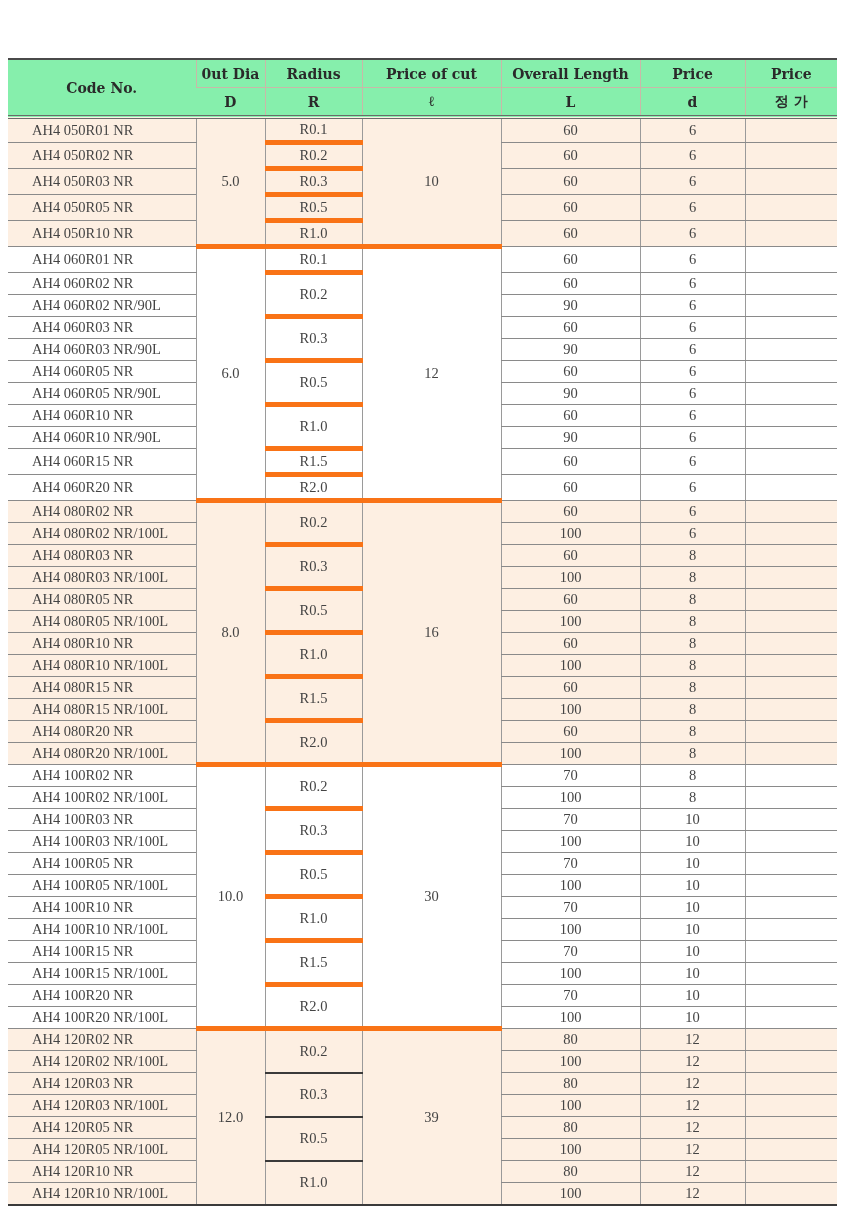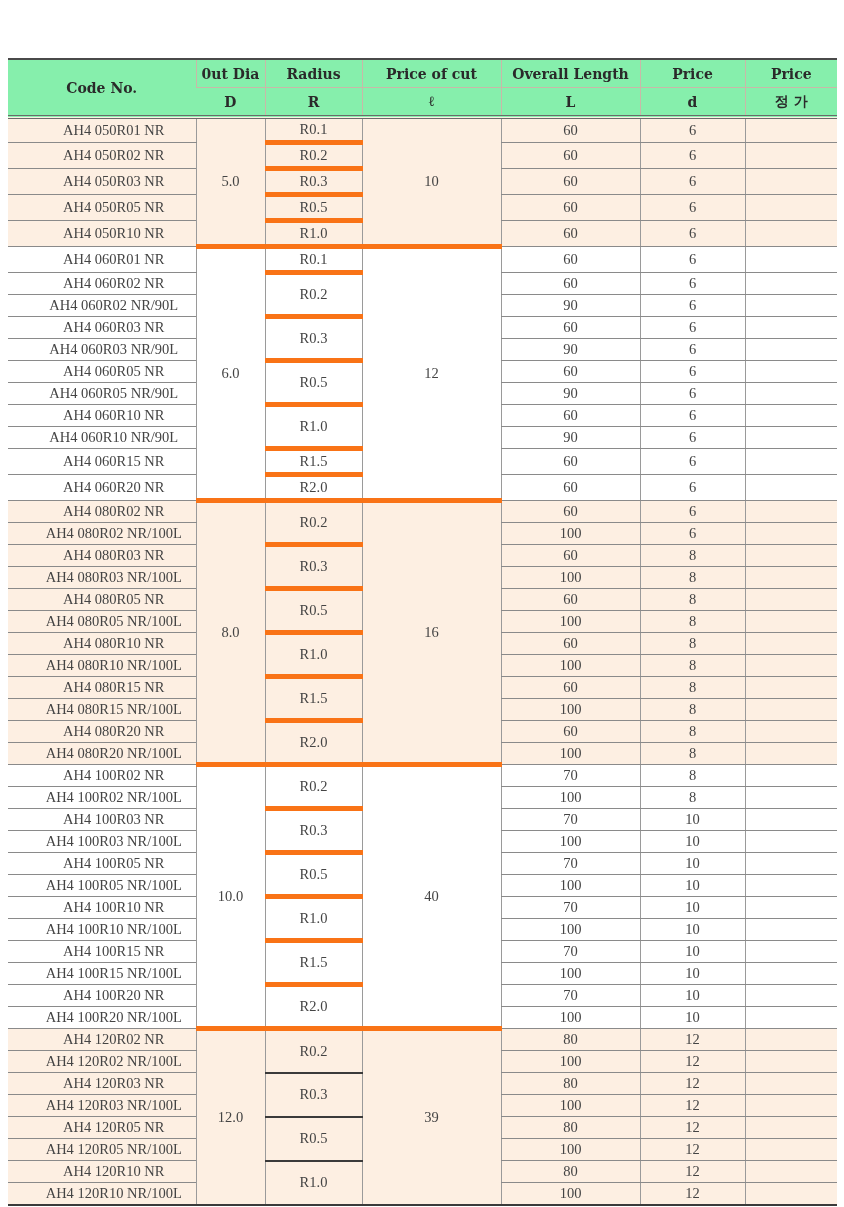--- a/index.html
+++ b/index.html
@@ -12,21 +12,21 @@
   col.c-pr { width: 92px; }
   thead th { background: #86efac; font-weight: bold; font-size: 14px; color: #2a2a2a;
              height: 27px; padding: 0; border-left: 1px solid #c9b8a8; border-bottom: 1px solid #c9b8a8; }
   thead tr:first-child th { border-top: 2px solid #4a4a4a; }
   thead th:first-child { border-left: none; margin-top: 18px; }
   thead tr.sub th { border-bottom: 4px double #6a6a6a; }
   thead th.code-head { border-bottom: 4px double #6a6a6a; }
   tbody td { font-size: 13px; height: 21px; padding: 0; text-align: center;
              border-left: 1px solid #9a9a9a; border-bottom: 1px solid #8a8a8a; line-height: 21px;
              font-family: "Liberation Serif", "DejaVu Serif", serif; font-size: 14.5px; color: #444; }
-  tbody td.code { text-align: center; padding-left: 24px; border-left: none; }
+  tbody td.code { text-align: left; padding-left: 24px; border-left: none; }
   tbody td.merged { border-bottom: 5px solid #f97316; }
   tbody.peach td { background: #fdefe2; }
   tbody.white td { background: #ffffff; }
   tbody:last-child tr:last-child td, tbody:last-child td.merged { border-bottom: 2px solid #3a3a3a; }
   .price-cell { }
 </style>
 </head>
 <body>
 
 <div class="table-wrap">
@@ -255,21 +255,21 @@
           <td>100</td>
           <td>8</td>
           <td class="price-cell"></td>
         </tr>
       </tbody>
       <tbody class="white">
         <tr>
           <td class="code">AH4 100R02 NR</td>
           <td class="merged" rowspan="12">10.0</td>
           <td class="merged" rowspan="2">R0.2</td>
-          <td class="merged" rowspan="12">40</td>
+          <td class="merged" rowspan="12">30</td>
           <td>70</td>
           <td>8</td>
           <td class="price-cell"></td>
         </tr>
         <tr>
           <td class="code">AH4 100R02 NR/100L</td>
           <td>100</td>
           <td>8</td>
           <td class="price-cell"></td>
         </tr>

